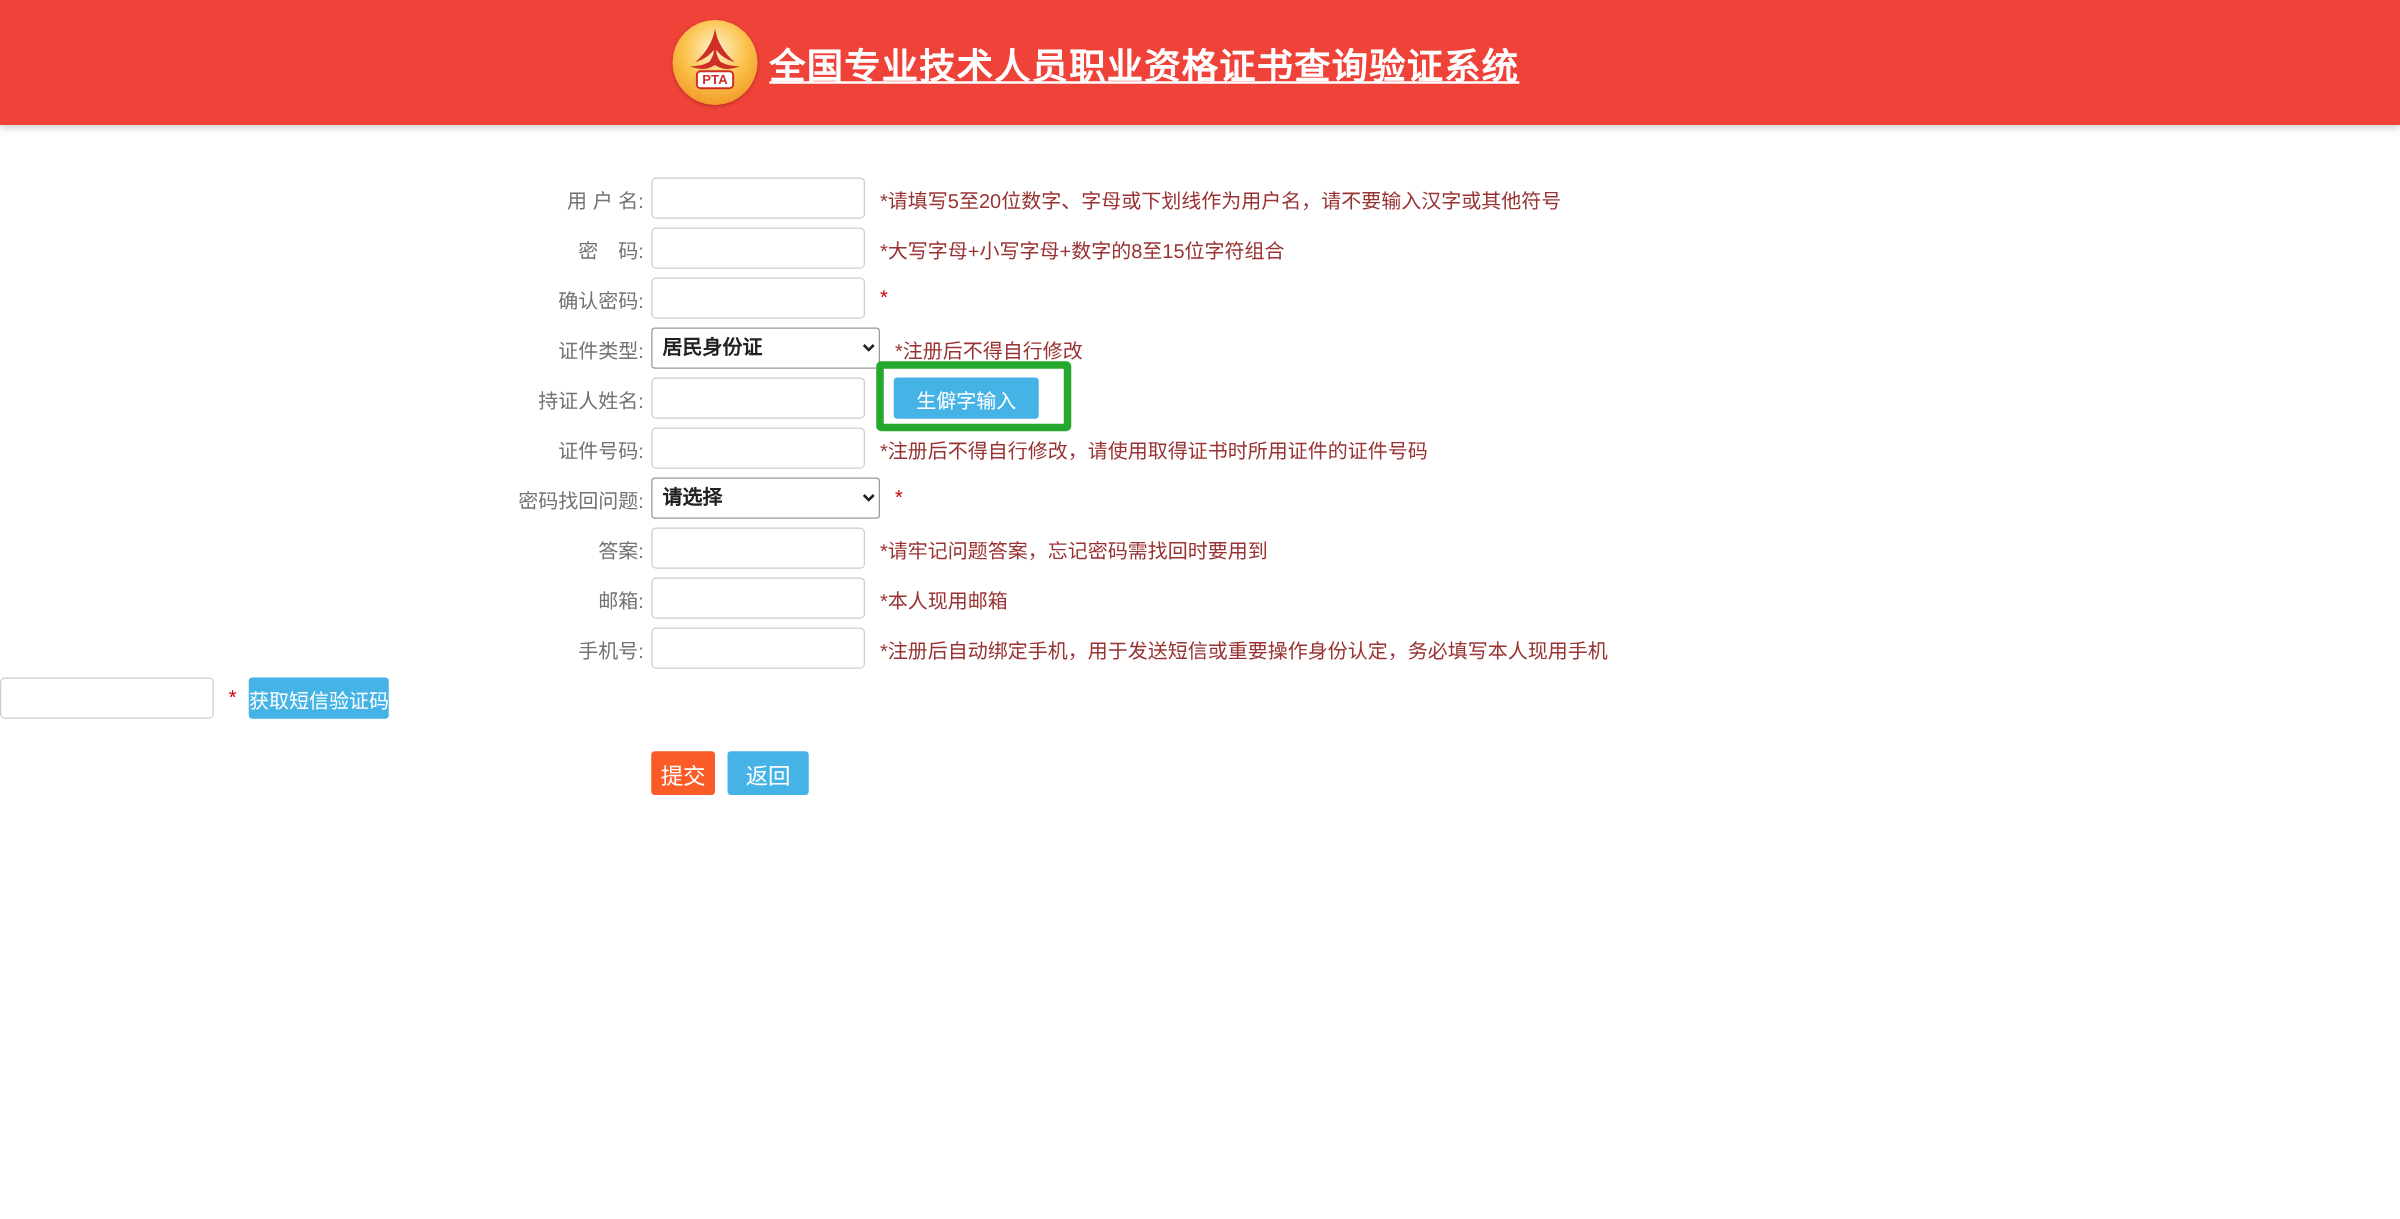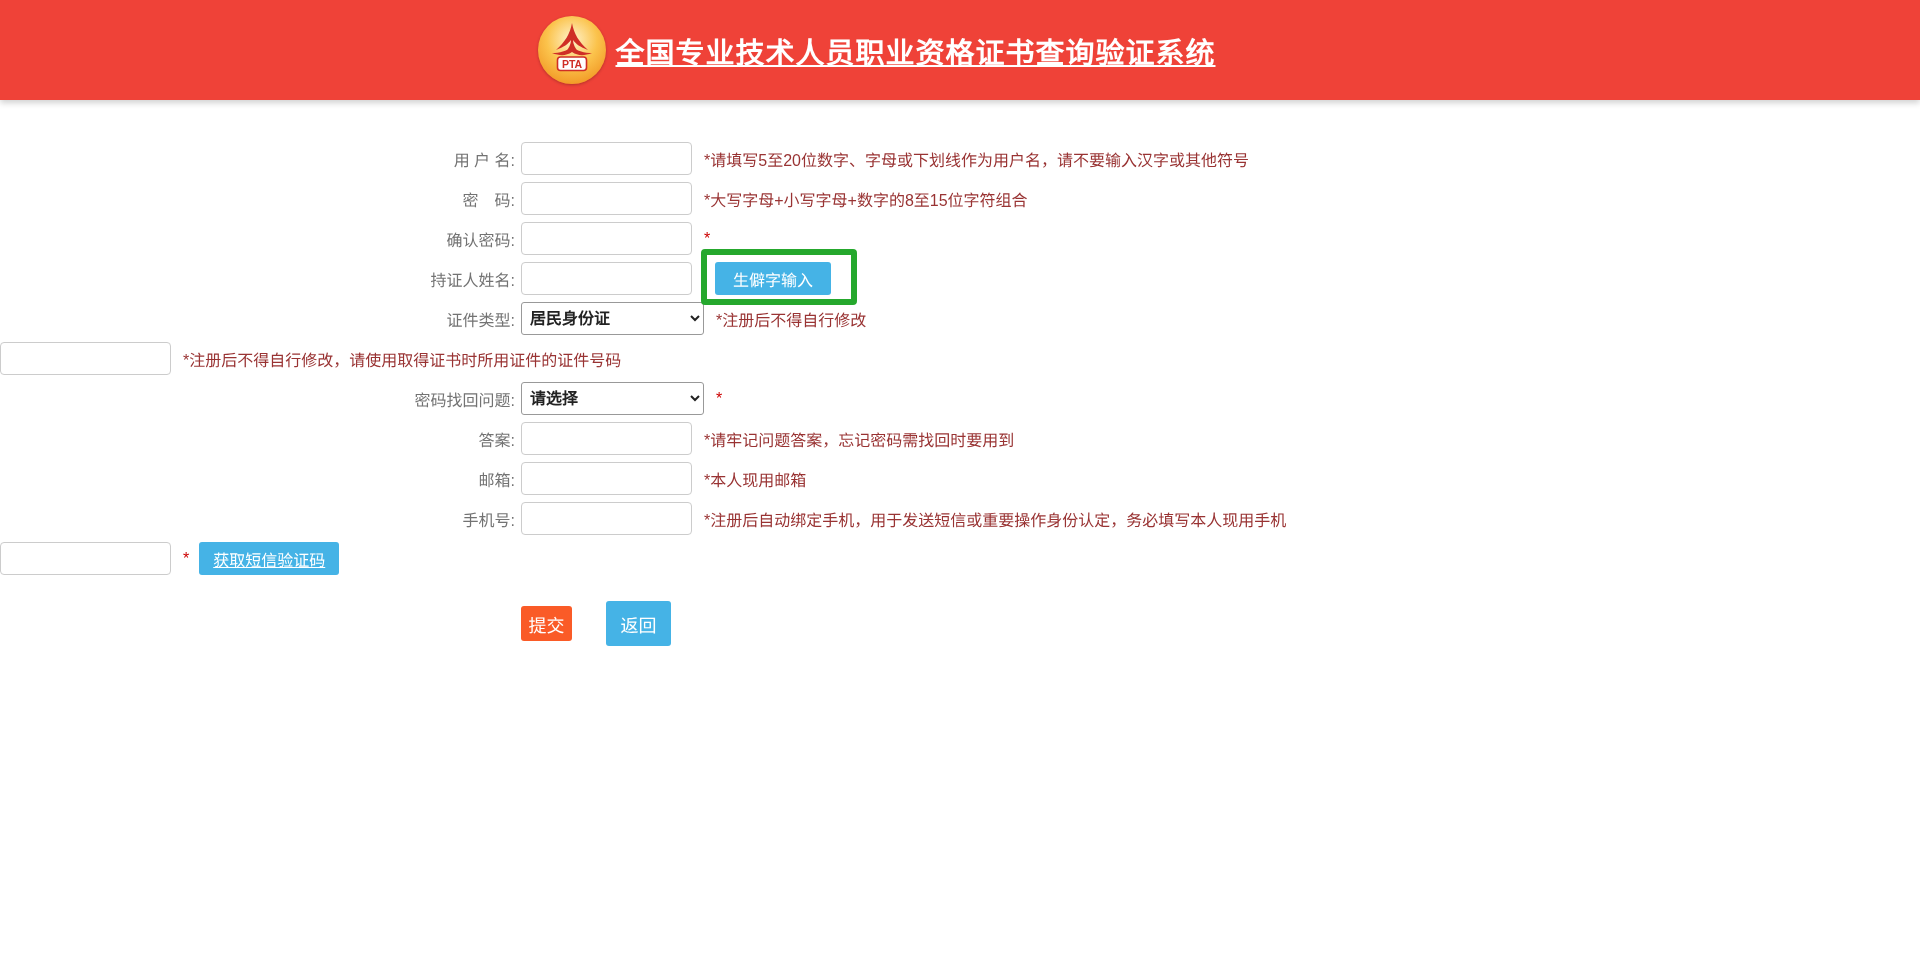--- a/index.html
+++ b/index.html
@@ -97,35 +97,35 @@
     flex: none;
   }
   .green-box {
     position: absolute;
     left: -14px; top: -13px; right: -26px; bottom: -10px;
     border: 6px solid #25a82d;
     border-radius: 4px;
     pointer-events: none;
     z-index: 2;
   }
-  .sms-btn { margin-left: 10px; padding: 0 14px; text-decoration: underline; }
+  .sms-btn { margin-left: 10px; padding: 0 0; }
   .actions-row {
     margin-top: 26px;
     margin-left: 521px;
     display: flex; align-items: center;
   }
   .submit-btn {
     width: 51px; height: 35px;
     background: #fa5b27;
     color: #ffffff; border: none; border-radius: 3px;
     font-size: 18px; font-family: inherit; cursor: pointer;
   }
   .back-btn {
-    width: 65px; height: 45px;
-    margin-left: 34px;
+    width: 65px; height: 35px;
+    margin-left: 10px;
     background: #45b3e6;
     color: #ffffff; border: none; border-radius: 3px;
     font-size: 18px; font-family: inherit; cursor: pointer;
   }
 </style>
 </head>
 <body>
 
 <header class="app-header">
   <div class="header-inner">
@@ -155,37 +155,38 @@
     <span class="hint">*大写字母+小写字母+数字的8至15位字符组合</span>
   </div>
 
   <div class="form-row">
     <label class="row-label">确认密码:</label>
     <input class="text-input" type="password" value="" style="">
     <span class="hint asterisk">*</span>
   </div>
 
   <div class="form-row">
-    <label class="row-label">持证人姓名:</label>
-    <input class="text-input" type="text" value="" style="">
-    <span class="btn-wrap">
-      <span class="green-box"></span>
-      <button class="blue-btn">生僻字输入</button>
-    </span>
-  </div>
-
-  <div class="form-row">
     <label class="row-label">证件类型:</label>
     <select class="select-input">
       <option>居民身份证</option>
     </select>
     <span class="hint">*注册后不得自行修改</span>
   </div>
 
   <div class="form-row">
+    <label class="row-label">持证人姓名:</label>
+    <input class="text-input" type="text" value="" style="">
+    <span class="btn-wrap">
+      <span class="green-box"></span>
+      <button class="blue-btn">生僻字输入</button>
+    </span>
+  </div>
+
+  <div class="form-row">
+    <label class="row-label">证件号码:</label>
     <input class="text-input" type="text" value="" style="">
     <span class="hint">*注册后不得自行修改，请使用取得证书时所用证件的证件号码</span>
   </div>
 
   <div class="form-row">
     <label class="row-label">密码找回问题:</label>
     <select class="select-input">
       <option>请选择</option>
     </select>
     <span class="hint asterisk">*</span>

